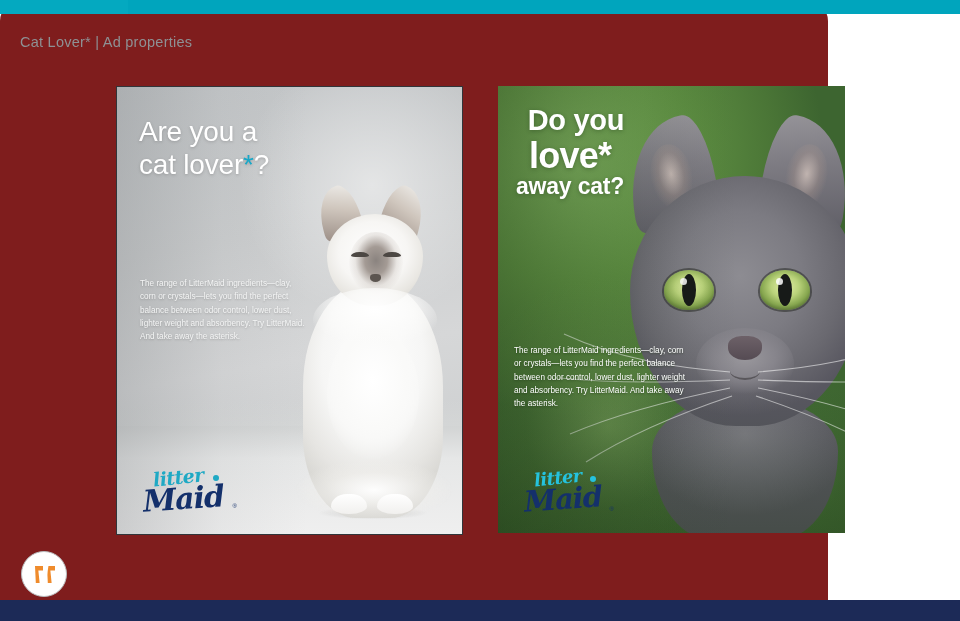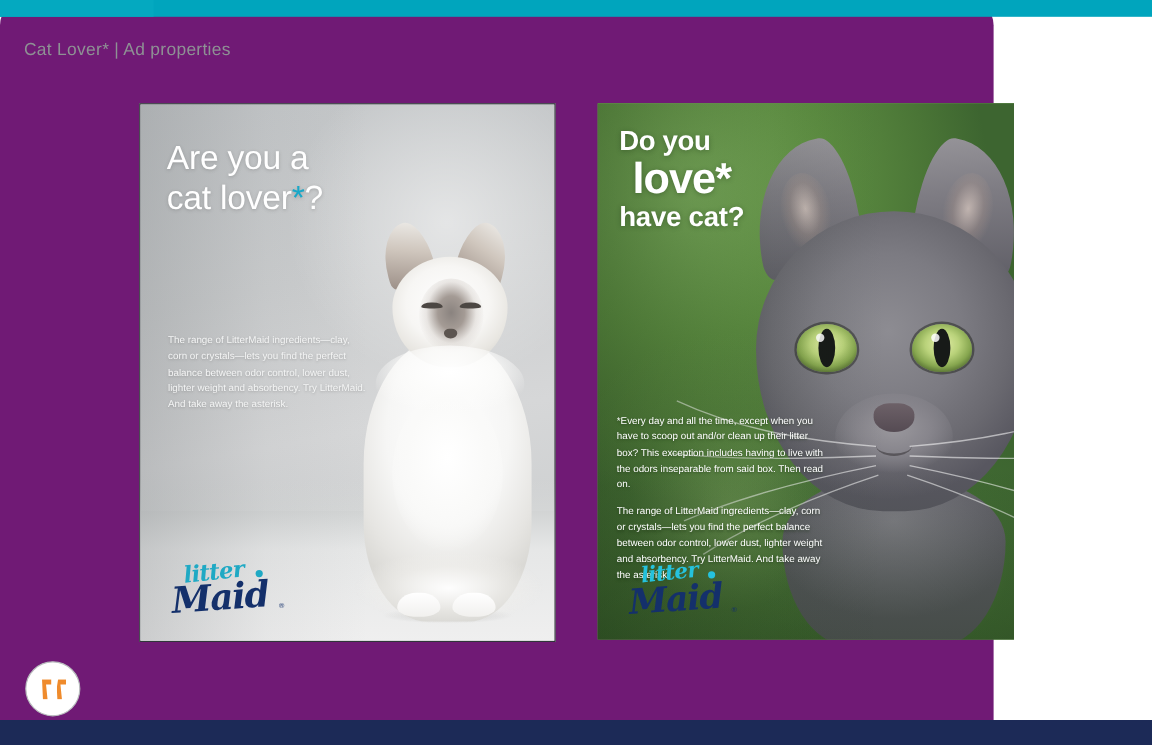--- a/index.html
+++ b/index.html
@@ -10,21 +10,21 @@
     height: 621px;
     overflow: hidden;
     background: #ffffff;
     font-family: "Liberation Sans", sans-serif;
   }
 
   .page {
     position: relative;
     width: 828px;
     height: 621px;
-    background: #701a75;
+    background: #7f1d1d;
     border-radius: 21px;
   }
 
   
   .topbar {
     position: absolute;
     left: 0; top: 0;
     width: 960px;
     height: 14px;
     background: #00a5bd;
@@ -407,21 +407,21 @@
   
   .p2-head {
     position: absolute;
     left: 18px;
     top: 20px;
     color: #ffffff;
     font-weight: bold;
     line-height: 1.02;
     text-shadow: 0 1px 4px rgba(30,55,22,0.40);
   }
-  .p2-l1 { font-size: 23px; letter-spacing: -0.3px; }
+  .p2-l1 { font-size: 29px; letter-spacing: -0.3px; text-align: right; }
   .p2-l2 { font-size: 36px; letter-spacing: -0.8px; margin-top: 2px; text-align: center; }
   .p2-l3 { font-size: 23px; letter-spacing: -0.2px; margin-top: 1px; }
 
   .p2-copy {
     position: absolute;
     left: 16px;
     top: 258px;
     width: 172px;
     color: #ffffff;
     font-size: 8.2px;
@@ -574,25 +574,24 @@
           <path d="M196 84 C 244 100, 298 122, 342 150"></path>
         </g>
       </svg>
     </div>
 
     <div class="p2-vignette"></div>
 
     <div class="p2-head">
       <div class="p2-l1">Do you</div>
       <div class="p2-l2">love*</div>
-      <div class="p2-l3">have cat?</div>
+      <div class="p2-l3">away cat?</div>
     </div>
 
     <div class="p2-copy">
-      <p>*Every day and all the time, except when you have to scoop out and/or clean up their litter box? This exception includes having to live with the odors inseparable from said box. Then read on.</p>
       <p>The range of LitterMaid ingredients—clay, corn or crystals—lets you find the perfect balance between odor control, lower dust, lighter weight and absorbency. Try LitterMaid. And take away the asterisk.</p>
     </div>
 
     <div class="logo1 logo2">
       <span class="logo-litter">litter</span>
       <span class="logo-dot"></span>
       <span class="logo-maid">Maid</span>
       <span class="logo-reg">®</span>
     </div>
   </div>

